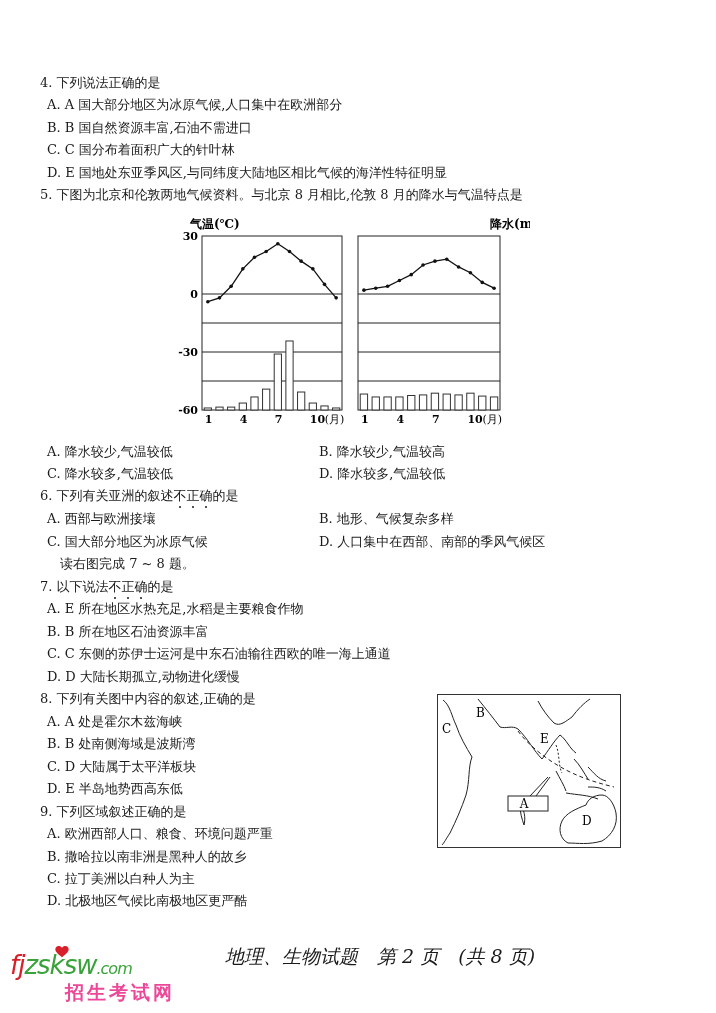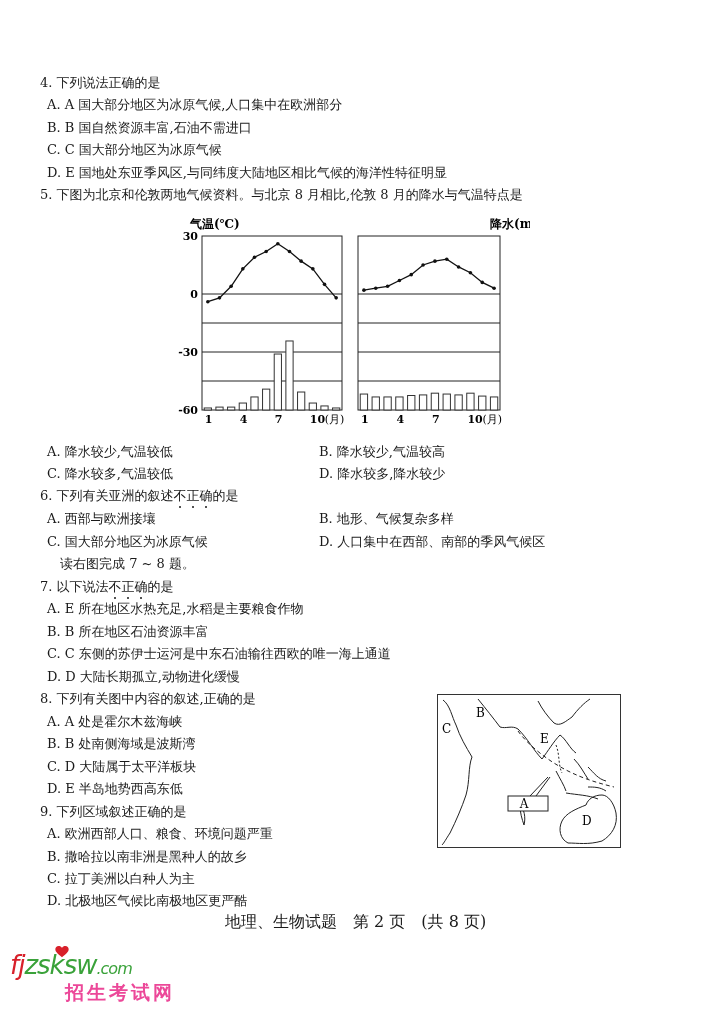--- a/index.html
+++ b/index.html
@@ -8,36 +8,36 @@
   .line{position:absolute;white-space:nowrap;line-height:16px;}
   .q{left:40px;}
   .opt{left:47px;}
   .opt2{left:319px;}
   .dot{position:relative;}
   .dot::after{content:"";position:absolute;left:50%;bottom:-5px;width:2px;height:2px;
               background:#1a1a1a;border-radius:50%;transform:translateX(-50%);}
   #charts{position:absolute;left:170px;top:213px;}
   #charts text{font-family:"DejaVu Serif","Liberation Serif",serif;}
   #map{position:absolute;left:437px;top:694px;width:182px;height:152px;border:1px solid #333;background:#fff;}
-  .footer{position:absolute;left:225px;top:912px;white-space:nowrap;font-size:16px;}
+  .footer{position:absolute;left:225px;top:944px;white-space:nowrap;font-size:19px;font-style:italic;}
   #logo{position:absolute;left:10px;top:950px;}
   .logo-text{font-family:"DejaVu Sans","Liberation Sans",sans-serif;font-weight:normal;font-style:italic;
              font-size:26px;color:#3aa23a;letter-spacing:-1px;}
   .logo-f{color:#d8202a;}
   .logo-com{font-size:16px;color:#3aa23a;}
   .logo-cn{font-family:"DejaVu Serif","Liberation Serif",serif;font-size:19px;color:#ec4899;position:absolute;left:55px;top:30px;letter-spacing:3px;white-space:nowrap;font-weight:bold;}
   .heart{position:absolute;left:45px;top:-4px;width:14px;height:12px;}
 </style>
 </head>
 <body>
 
 <div class="line q" style="top:75px">4. 下列说法正确的是</div>
 <div class="line opt" style="top:97px">A. A 国大部分地区为冰原气候,人口集中在欧洲部分</div>
 <div class="line opt" style="top:120px">B. B 国自然资源丰富,石油不需进口</div>
-<div class="line opt" style="top:142px">C. C 国大部分地区为冰原气候</div>
+<div class="line opt" style="top:142px">C. C 国分布着面积广大的针叶林</div>
 <div class="line opt" style="top:165px">D. E 国地处东亚季风区,与同纬度大陆地区相比气候的海洋性特征明显</div>
 
 <div class="line q" style="top:187px">5. 下图为北京和伦敦两地气候资料。与北京 8 月相比,伦敦 8 月的降水与气温特点是</div>
 
 <svg id="charts" width="360" height="225">
   <g id="chart-left">
       <rect x="32" y="23" width="140" height="174" fill="none" stroke="#222" stroke-width="1"></rect>
       <line x1="32" x2="172" y1="81" y2="81" stroke="#222" stroke-width="1"></line>
       <line x1="32" x2="172" y1="110" y2="110" stroke="#222" stroke-width="1"></line>
       <line x1="32" x2="172" y1="139" y2="139" stroke="#222" stroke-width="1"></line>
@@ -114,21 +114,21 @@
       <text x="261.9166666666667" y="210" font-size="11" font-weight="bold">7</text>
       <text x="297.4166666666667" y="210" font-size="11" font-weight="bold">10</text>
       <text x="312.4166666666667" y="210" font-size="11">(月)</text>
       <text x="320" y="15" font-size="12" font-weight="bold">降水(mm)</text>
     </g>
 </svg>
 
 <div class="line opt" style="top:444px">A. 降水较少,气温较低</div>
 <div class="line opt2" style="top:444px">B. 降水较少,气温较高</div>
 <div class="line opt" style="top:466px">C. 降水较多,气温较低</div>
-<div class="line opt2" style="top:466px">D. 降水较多,降水较少</div>
+<div class="line opt2" style="top:466px">D. 降水较多,气温较低</div>
 
 <div class="line q" style="top:488px">
   <span>6. 下列有关亚洲的叙述</span><span class="dot">不</span><span class="dot">正</span><span class="dot">确</span><span>的是</span>
 </div>
 <div class="line opt" style="top:511px">A. 西部与欧洲接壤</div>
 <div class="line opt2" style="top:511px">B. 地形、气候复杂多样</div>
 <div class="line opt" style="top:534px">C. 国大部分地区为冰原气候</div>
 <div class="line opt2" style="top:534px">D. 人口集中在西部、南部的季风气候区</div>
 <div class="line" style="top:556px;left:60px">读右图完成 7 ~ 8 题。</div>
 

